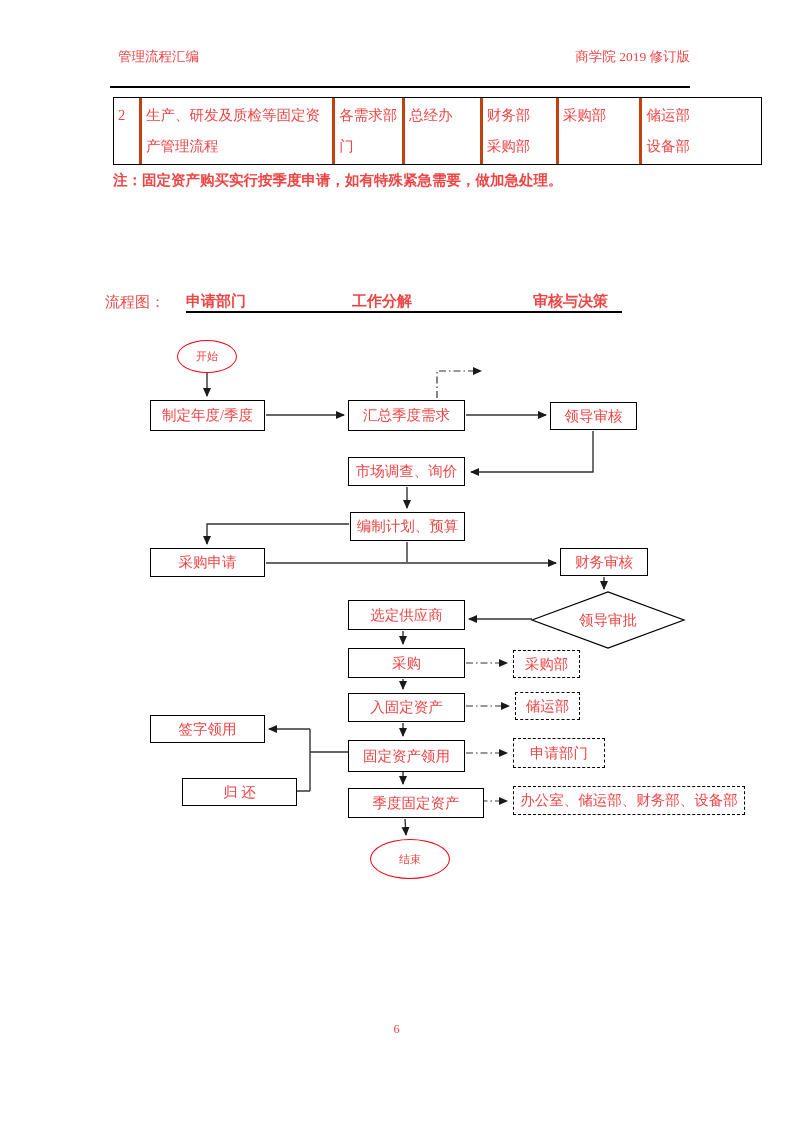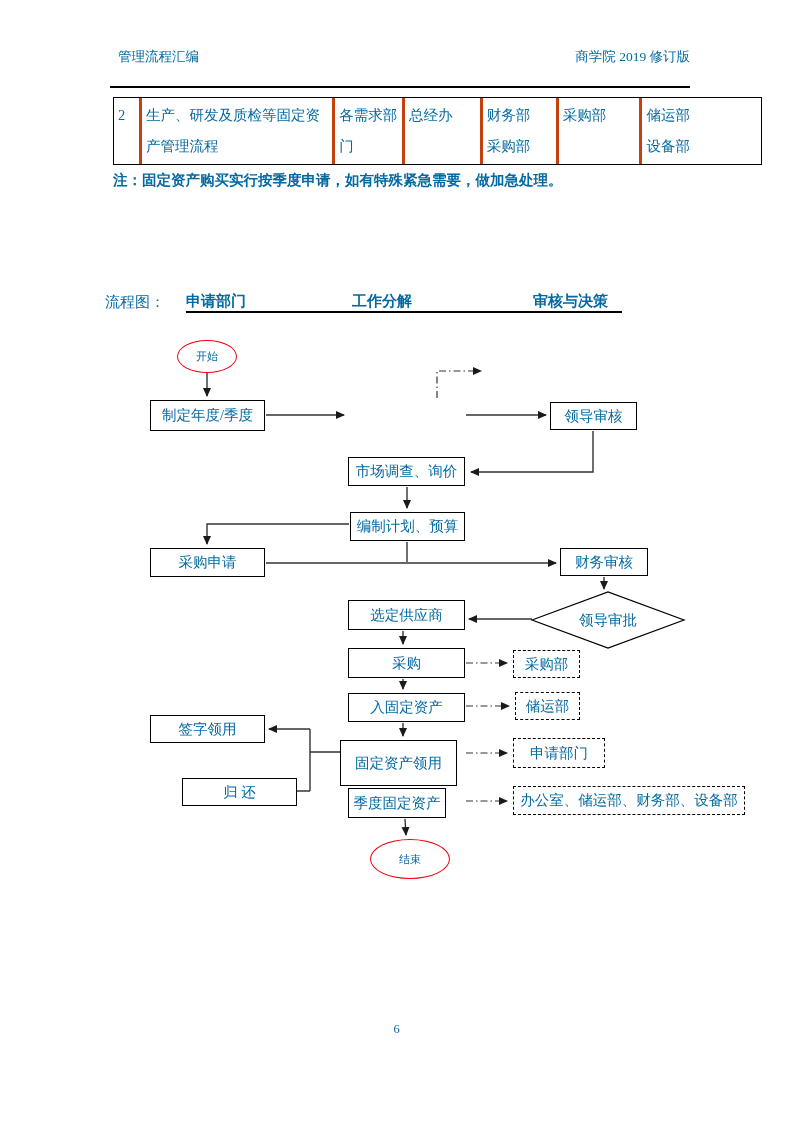--- a/index.html
+++ b/index.html
@@ -1,18 +1,18 @@
 <!DOCTYPE html>
 <html><head>
 <meta charset="utf-8">
 <style>
   html,body{margin:0;padding:0;background:#ffffff;}
   .page{
     position:relative;width:793px;height:1122px;background:#ffffff;
-    font-family:"Liberation Serif","DejaVu Serif",serif;color:#0369a1;overflow:hidden;
+    font-family:"Liberation Serif","DejaVu Serif",serif;color:#ef4444;overflow:hidden;
   }
   
   .hdr-left{position:absolute;left:118px;top:48px;font-size:13.5px;}
   .hdr-right{position:absolute;right:103px;top:48px;font-size:13.5px;}
   .hdr-rule{position:absolute;left:110px;top:86px;width:580px;height:1.5px;background:#000;}
   
   .tbl{position:absolute;left:113px;top:97px;width:649px;display:flex;border:1px solid #000;box-sizing:border-box;}
   .tbl .cell{border-left:3px solid #c2410c;box-sizing:border-box;padding:2px 4px;font-size:14.5px;line-height:31px;}
   .tbl .cell:first-child{border-left:none;}
   .c-no{width:25px;padding-left:6px;}
@@ -114,33 +114,34 @@
       <line x1="466" y1="753" x2="507" y2="753" marker-end="url(#arr)"></line>
       <line x1="466" y1="801" x2="507" y2="801" marker-end="url(#arr)"></line>
     </g>
     <polygon points="532,620 608,592 684,620 608,648" fill="#ffffff" stroke="#000" stroke-width="1.2"></polygon>
   </svg>
 
   <div class="ellipse" style="left:177px;top:340px;width:60px;height:33px;">开始</div>
   <div class="ellipse" style="left:370px;top:839px;width:80px;height:40px;">结束</div>
 
   <div class="node" style="left:150px;top:400px;width:115px;height:31px;">制定年度/季度</div>
+  <div class="node" style="left:348px;top:400px;width:117px;height:31px;">汇总季度需求</div>
   <div class="node" style="left:550px;top:402px;width:87px;height:28px;">领导审核</div>
   <div class="node" style="left:348px;top:457px;width:117px;height:29px;">市场调查、询价</div>
   <div class="node" style="left:350px;top:512px;width:115px;height:29px;">编制计划、预算</div>
   <div class="node" style="left:150px;top:548px;width:115px;height:29px;">采购申请</div>
   <div class="node" style="left:560px;top:548px;width:88px;height:28px;">财务审核</div>
   <div class="node" style="left:348px;top:600px;width:117px;height:30px;">选定供应商</div>
   <div class="diamond-label" style="left:548px;top:611px;width:120px;height:18px;">领导审批</div>
   <div class="node" style="left:348px;top:648px;width:117px;height:30px;">采购</div>
   <div class="node-dash" style="left:513px;top:650px;width:67px;height:28px;">采购部</div>
   <div class="node" style="left:348px;top:693px;width:117px;height:29px;">入固定资产</div>
   <div class="node-dash" style="left:515px;top:692px;width:65px;height:28px;">储运部</div>
   <div class="node" style="left:150px;top:715px;width:115px;height:28px;">签字领用</div>
-  <div class="node" style="left:340px;top:740px;width:117px;height:46px;">固定资产领用</div>
+  <div class="node" style="left:348px;top:740px;width:117px;height:32px;">固定资产领用</div>
   <div class="node-dash" style="left:513px;top:738px;width:92px;height:30px;">申请部门</div>
   <div class="node" style="left:150px;top:778px;width:115px;height:28px;margin-left:32px;">归 还</div>
-  <div class="node" style="left:348px;top:788px;width:98px;height:30px;">季度固定资产</div>
+  <div class="node" style="left:348px;top:788px;width:136px;height:30px;">季度固定资产</div>
   <div class="node-dash" style="left:513px;top:786px;width:232px;height:29px;">办公室、储运部、财务部、设备部</div>
 
   <div class="pageno">6</div>
 
 </div>
 
 </body></html>

